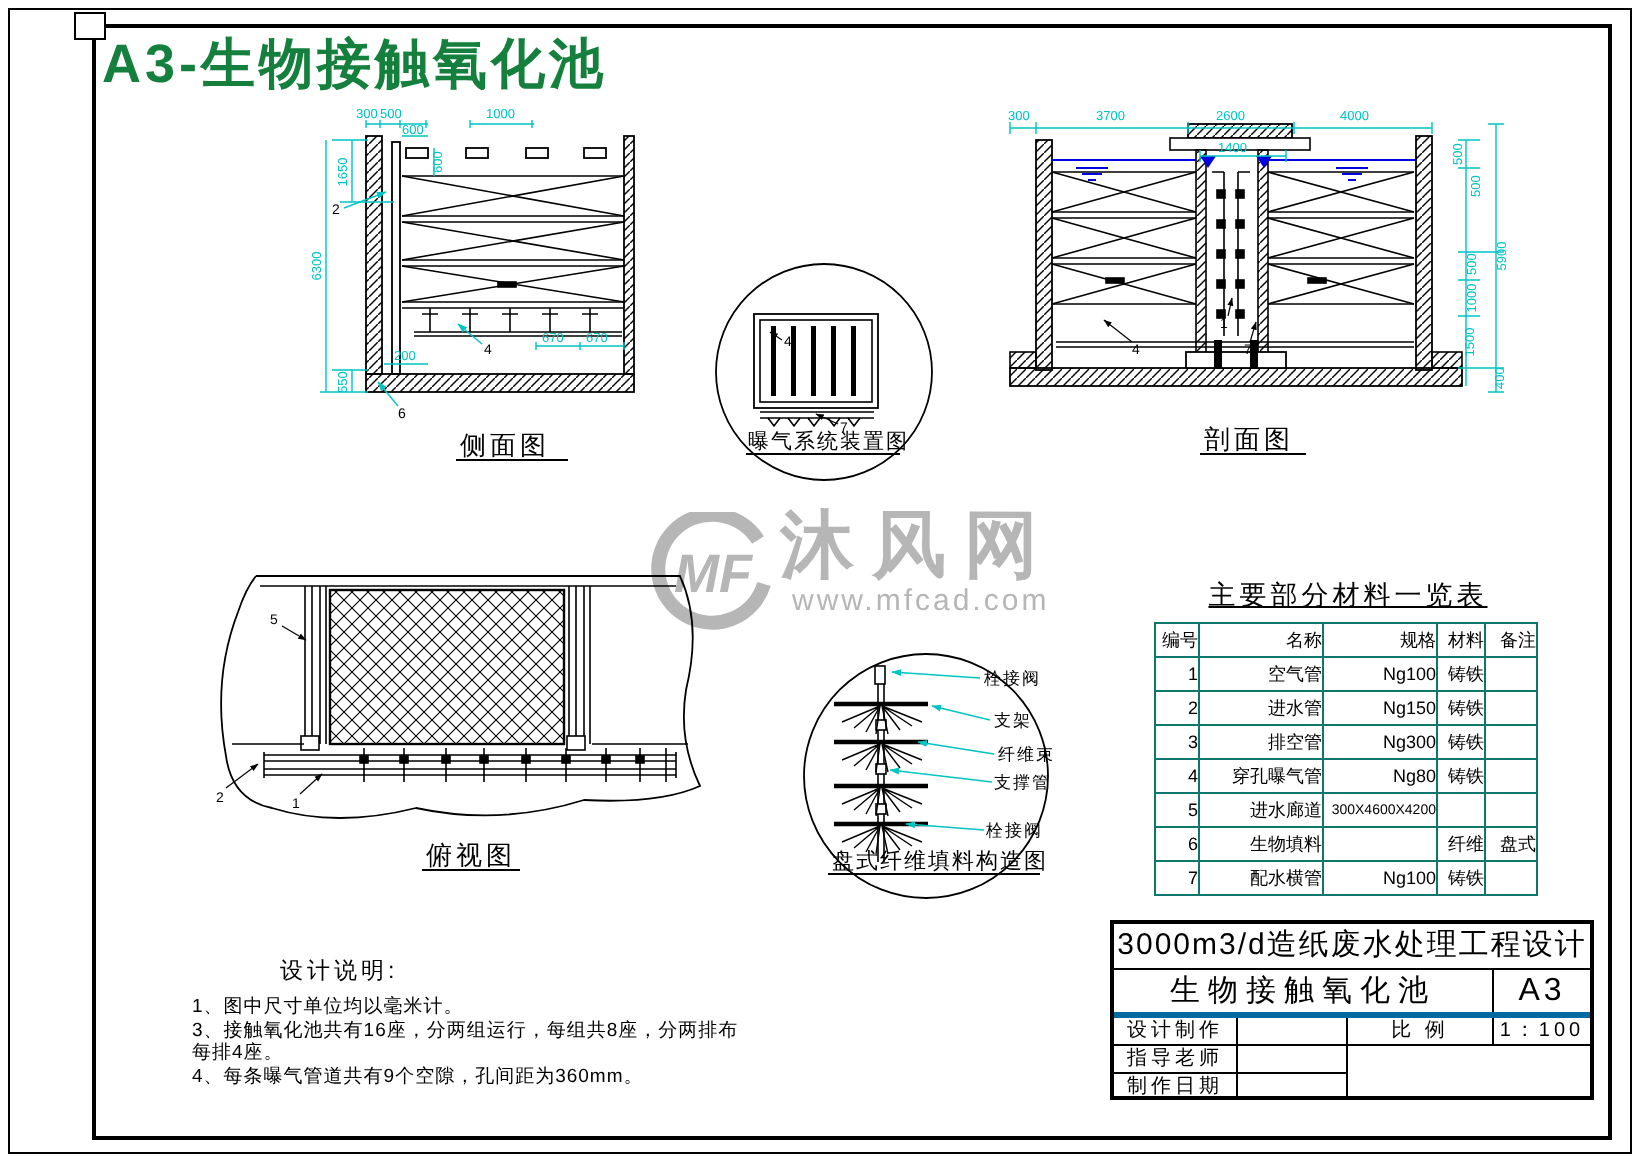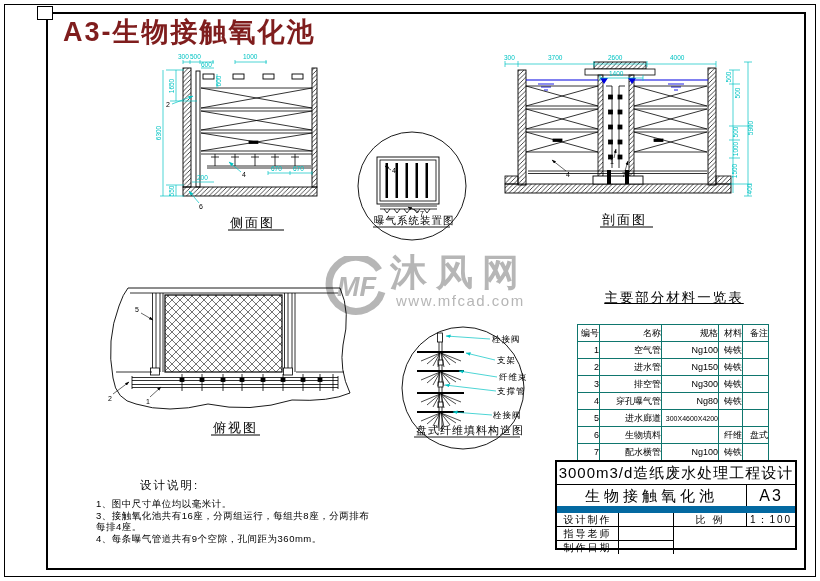--- a/index.html
+++ b/index.html
@@ -1,39 +1,39 @@
 <!DOCTYPE html>
 <html><head>
 <meta charset="utf-8">
 <style>
   html,body{margin:0;padding:0;background:#fff;font-family:"Liberation Sans",sans-serif;}
   #page{position:relative;width:820px;height:581px;background:#fff;overflow:hidden;}
   .abs{position:absolute;}
   #outer-border{left:4px;top:4px;width:810px;height:571px;border:1px solid #000;}
   #inner-frame{left:46px;top:12px;width:756px;height:554px;border:2px solid #000;}
   #corner-box{left:37px;top:6px;width:14px;height:12px;border:1px solid #000;background:#fff;}
-  #sheet-title{left:63px;top:14px;font-size:27px;font-weight:bold;color:#7f1d1d;letter-spacing:2px;white-space:nowrap;}
+  #sheet-title{left:51px;top:14px;font-size:27px;font-weight:bold;color:#15803d;letter-spacing:2px;white-space:nowrap;}
   
   #watermark{left:324px;top:256px;width:230px;height:66px;color:#b6b6b6;}
   #wm-name{left:66px;top:-8px;font-size:37px;font-weight:bold;letter-spacing:9px;white-space:nowrap;}
   #wm-url{left:72px;top:36px;font-size:15px;letter-spacing:1.5px;white-space:nowrap;}
   
   #materials{left:577px;top:289px;width:194px;}
-  #materials .t-title{text-align:center;font-size:13.5px;letter-spacing:2px;text-decoration:underline;margin-bottom:17px;white-space:nowrap;}
+  #materials .t-title{text-align:center;font-size:13.5px;letter-spacing:2px;text-decoration:underline;margin-bottom:4px;white-space:nowrap;}
   #materials table{border-collapse:collapse;table-layout:fixed;width:191px;}
   #materials td{border:1px solid #0f766e;font-size:9px;text-align:right;padding:0;height:16px;overflow:hidden;white-space:nowrap;}
   #materials td.sm{font-size:7px;}
   
   #notes{left:96px;top:478px;width:320px;}
   #notes .n-title{margin-left:44px;font-size:11.5px;letter-spacing:2px;margin-bottom:5px;}
   #notes .n-line{font-size:9.5px;line-height:11.6px;letter-spacing:0.5px;white-space:nowrap;}
   
   #tb{left:555px;top:460px;width:242px;height:90px;border:2px solid #000;box-sizing:border-box;}
   #tb-project{height:22px;line-height:22px;border-bottom:1px solid #000;text-align:center;font-size:15px;letter-spacing:1px;white-space:nowrap;}
-  #tb-row2{height:21px;border-bottom:7px solid #0369a1;display:flex;}
+  #tb-row2{height:21px;border-bottom:3px solid #0369a1;display:flex;}
   #tb-name{width:190px;border-right:1px solid #000;text-align:center;font-size:15px;line-height:21px;letter-spacing:4px;box-sizing:border-box;}
   #tb-a3{flex:1;text-align:center;font-size:16px;line-height:21px;letter-spacing:2px;}
   #tb-grid{display:grid;grid-template-columns:62px 55px 73px 48px;grid-template-rows:14px 14px 13px;}
   #tb-grid div{box-sizing:border-box;font-size:10px;line-height:13px;letter-spacing:2px;text-align:center;overflow:hidden;white-space:nowrap;}
   .br{border-right:1px solid #000;} .bb{border-bottom:1px solid #000;}
   .merge{grid-column:3/5;grid-row:2/4;}
   
   svg text{font-family:"Liberation Sans",sans-serif;fill:#000;}
   svg text.dim{fill:#00c3c3;font-size:6.5px;}
   svg text.dimv{fill:#00c3c3;font-size:6.5px;}

